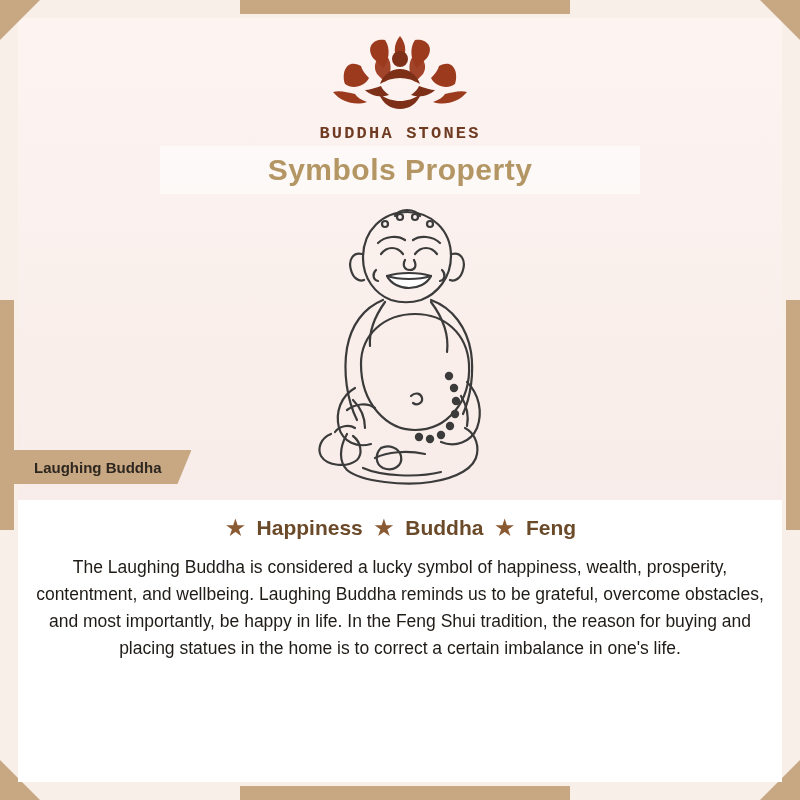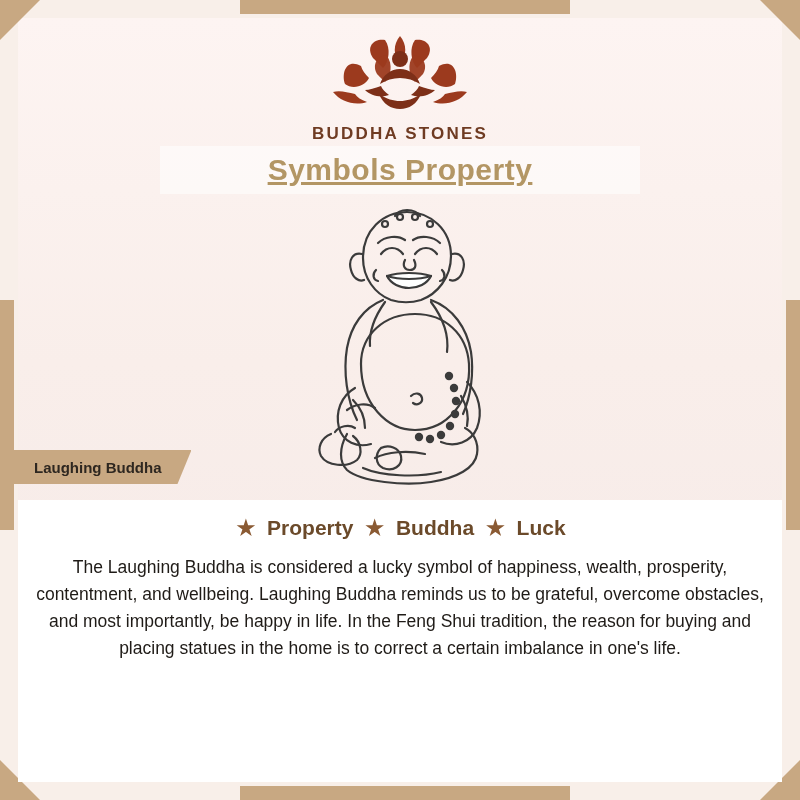--- a/index.html
+++ b/index.html
@@ -47,37 +47,36 @@
     left: 0; right: 0; top: 28px;
     text-align: center;
   }
   .logo-mark { display: block; margin: 0 auto; }
   .brand-name {
     margin-top: 6px;
     font-size: 17px;
     letter-spacing: 2.2px;
     font-weight: 700;
     color: #6f3b22;
-    font-family: Liberation Sans, sans-serif;
+    font-family: Liberation Mono, monospace;
   }
 
   
   .title-bar {
     position: absolute;
     left: 160px; right: 160px; top: 146px;
     height: 48px;
     background: rgba(255,255,255,0.55);
     display: flex; align-items: center; justify-content: center;
   }
   .title-bar .title {
     font-size: 30px;
     font-weight: 700;
     color: #b39664;
     letter-spacing: 0.5px;
-    text-decoration: underline;
   }
 
   
   .illustration {
     position: absolute;
     left: 0; right: 0; top: 196px;
     height: 300px;
     display: flex; align-items: center; justify-content: center;
   }
 
@@ -237,21 +236,21 @@
     </svg>
   </div>
 
   <div class="label-ribbon">
     <span>Laughing Buddha</span>
   </div>
 
   <div class="lower">
     <div class="tagline">
       <span class="star">★</span>
-      <span class="word">Property</span>
+      <span class="word">Happiness</span>
       <span class="star">★</span>
       <span class="word">Buddha</span>
       <span class="star">★</span>
-      <span class="word">Luck</span>
+      <span class="word">Feng</span>
     </div>
     <p class="body-text">The Laughing Buddha is considered a lucky symbol of happiness, wealth, prosperity, contentment, and wellbeing. Laughing Buddha reminds us to be grateful, overcome obstacles, and most importantly, be happy in life. In the Feng Shui tradition, the reason for buying and placing statues in the home is to correct a certain imbalance in one's life.</p>
   </div>
 </div>
 
 </body></html>

